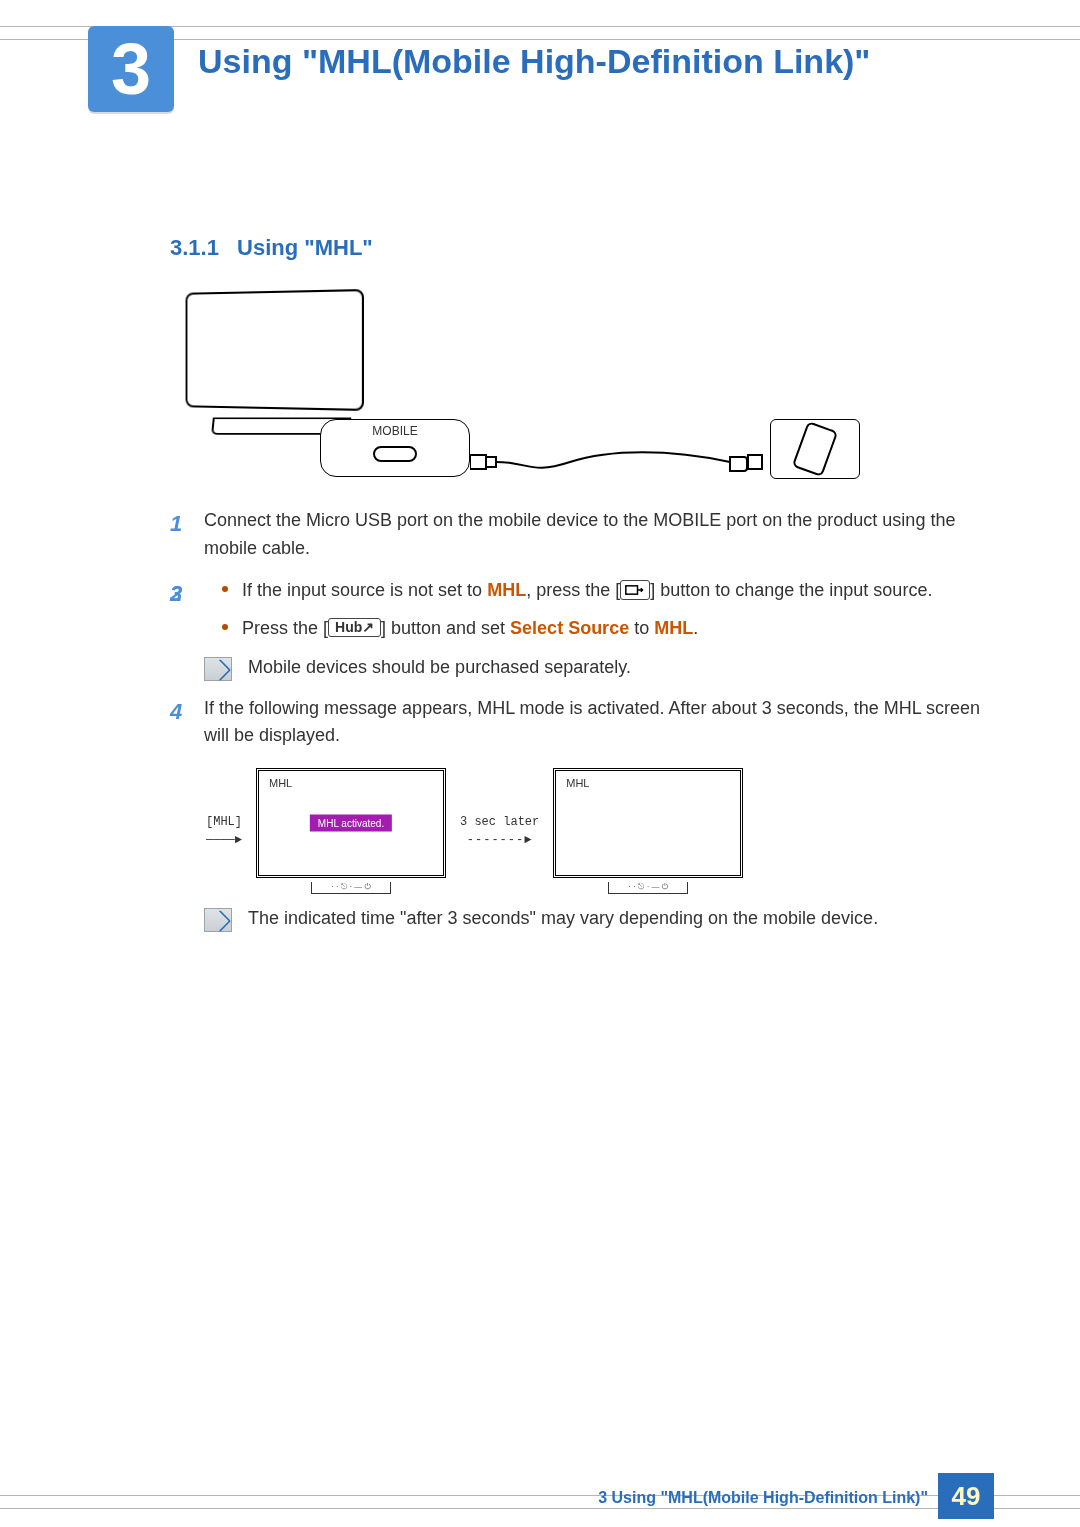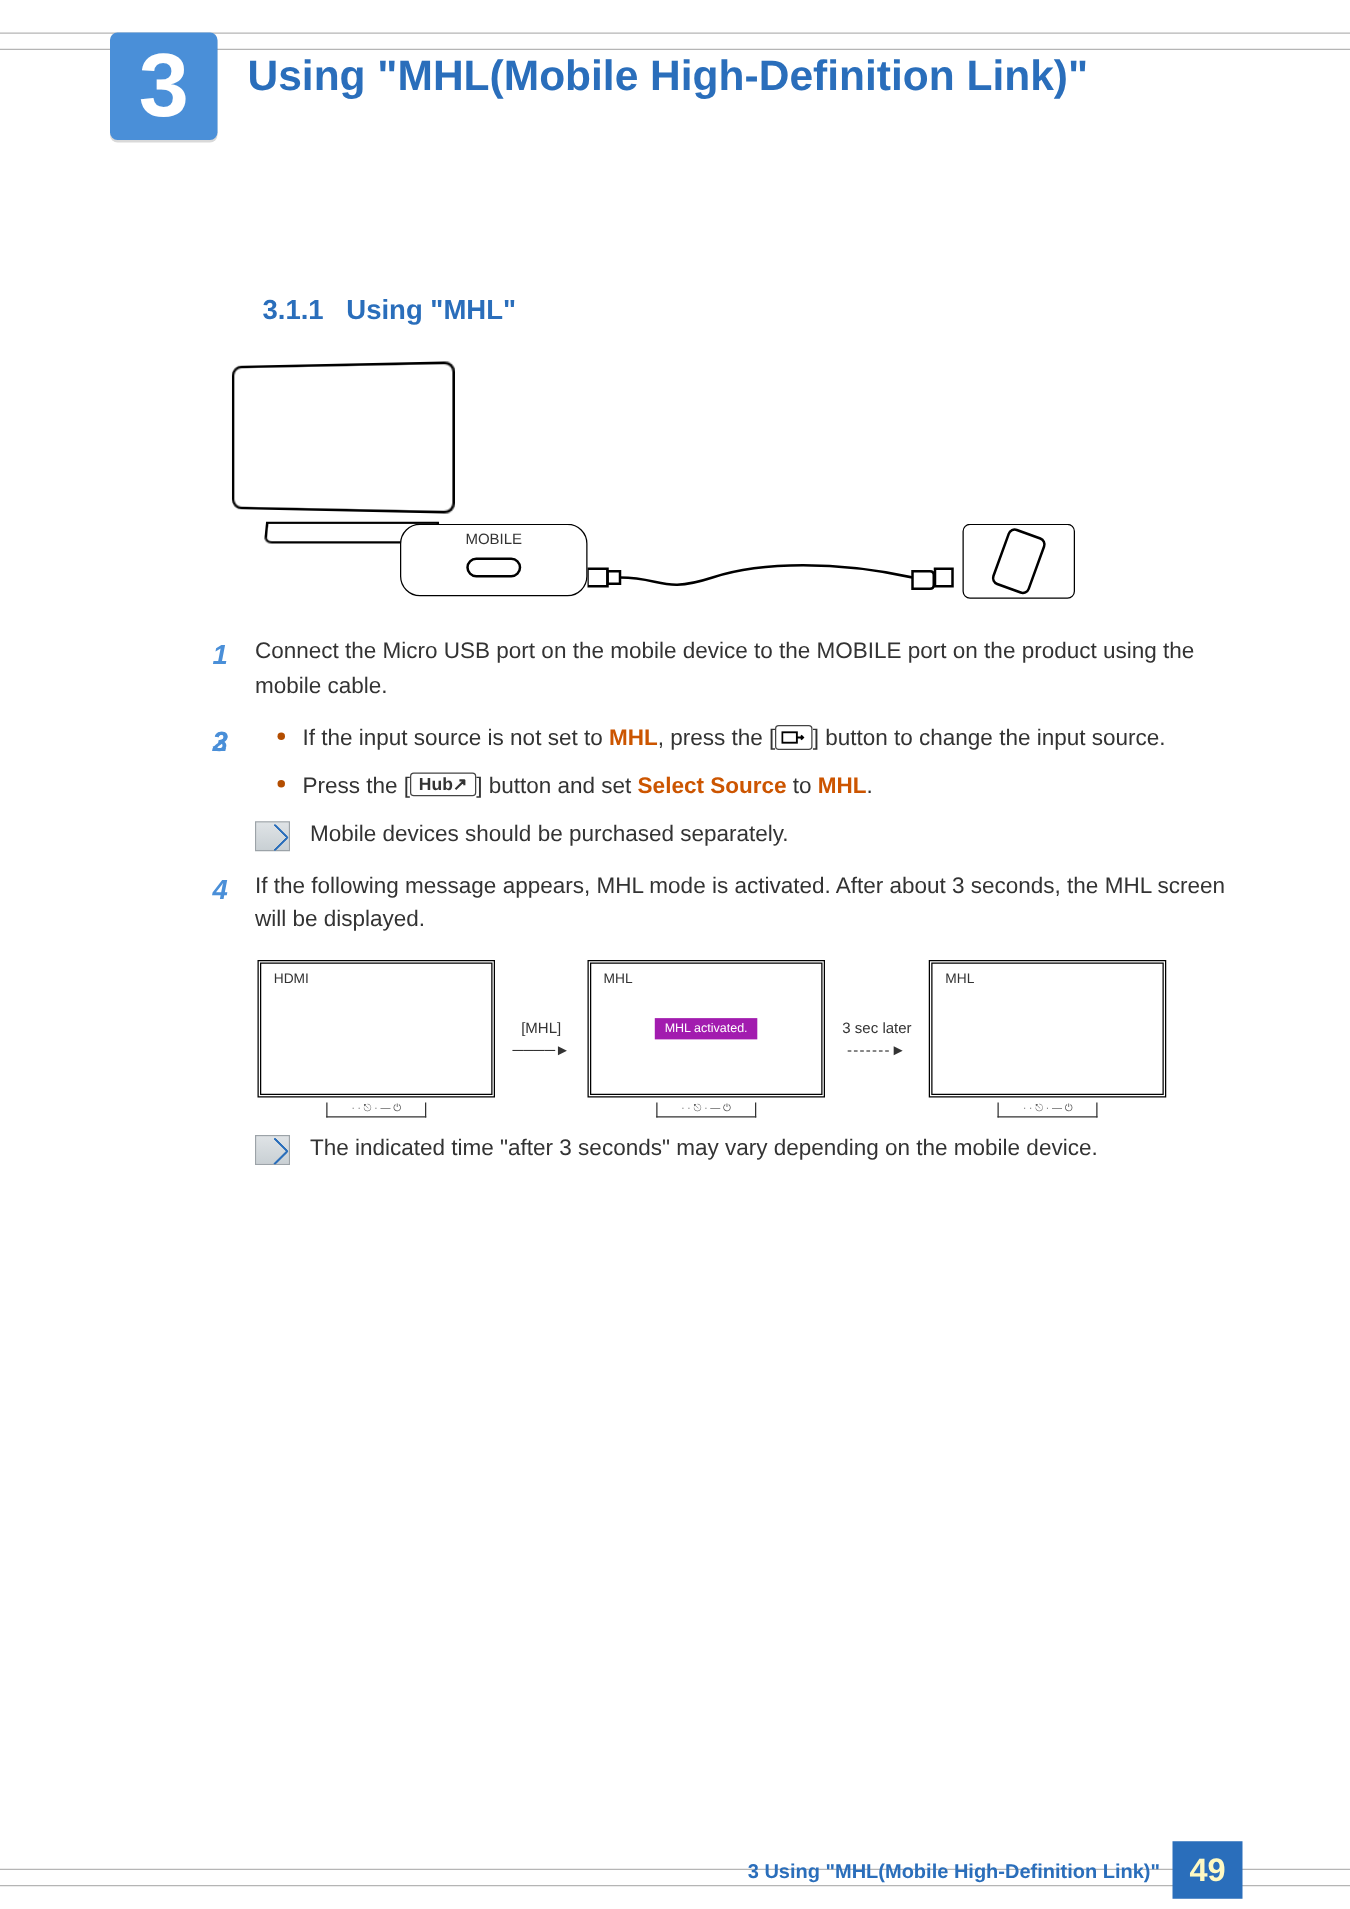--- a/index.html
+++ b/index.html
@@ -53,21 +53,21 @@
     position: absolute;
     left: 170px; right: 90px;
     top: 235px;
   }
   .sect-heading {
     color: var(--accent);
     font-size: 22px;
     font-weight: bold;
     margin-bottom: 30px;
   }
-  .sect-heading .secno { margin-right: 12px; margin-left: 40px; }
+  .sect-heading .secno { margin-right: 12px; }
 
   
   .diagram {
     width: 700px;
     height: 190px;
     position: relative;
     margin-bottom: 26px;
   }
   .monitor {
     position: absolute; left: 12px; top: 0;
@@ -187,21 +187,21 @@
   }
   .mini .stand2 {
     margin: 4px auto 0; width: 80px; height: 12px;
     border: 1px solid #333; border-top: none;
     position: relative;
   }
   .mini .stand2::after {
     content: "·  · ⎋ · — ⏻"; 
     display: block; font-size: 8px; text-align: center; color: #555;
   }
-  .arrow-col { display: flex; flex-direction: column; align-items: center; font-size: 12px; gap: 4px; }
+  .arrow-col { display: flex; flex-direction: column; align-items: center; font-size: 12px; gap: 4px; font-family: Liberation Mono, monospace; }
   .arrow-col .dashed { letter-spacing: 1px; }
 
   
   .footer {
     position: absolute; left: 0; right: 0; bottom: 18px;
     border-top: 1px solid var(--rule);
     border-bottom: 1px solid var(--rule);
     height: 14px;
   }
   .footer-text {
@@ -286,26 +286,20 @@
   </div>
 
   <ol class="steps" style="margin-top:-6px">
     <li>
       <span class="num">4</span>
       <span>If the following message appears, MHL mode is activated. After about 3 seconds, the MHL screen will be displayed.</span>
     </li>
   </ol>
 
   <div class="screens">
-    <div class="mini">
-      <div class="scr">
-          <div class="lab">HDMI</div>
-        </div>
-      <div class="stand2"></div>
-    </div>
     <div class="arrow-col">
       <div>[MHL]</div>
       <div>────►</div>
     </div>
     <div class="mini">
       <div class="scr">
         <div class="lab">MHL</div>
         <div class="msgbar">MHL activated.</div>
       </div>
       <div class="stand2"></div>

